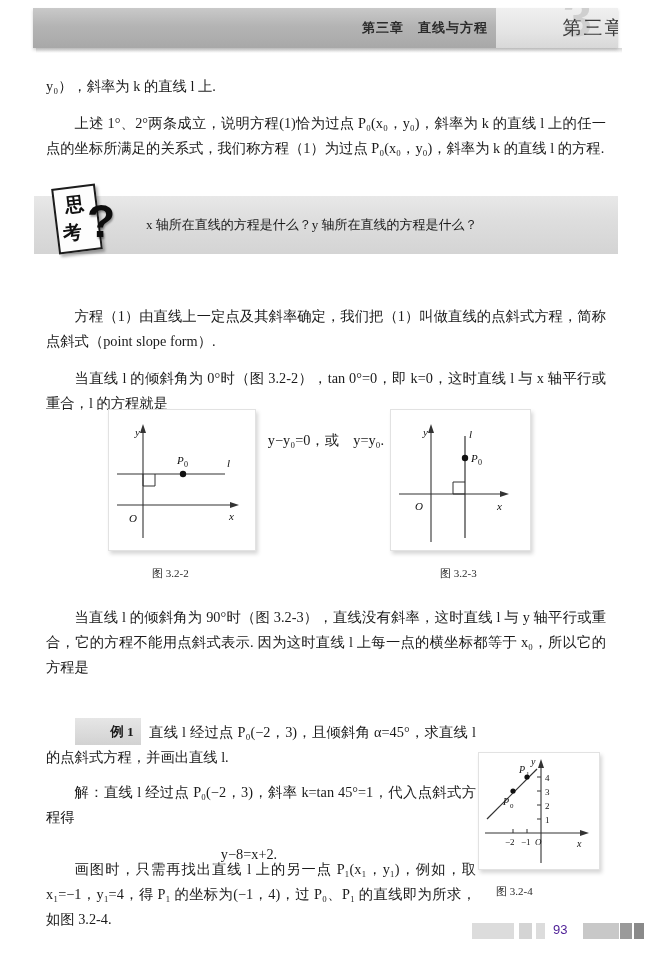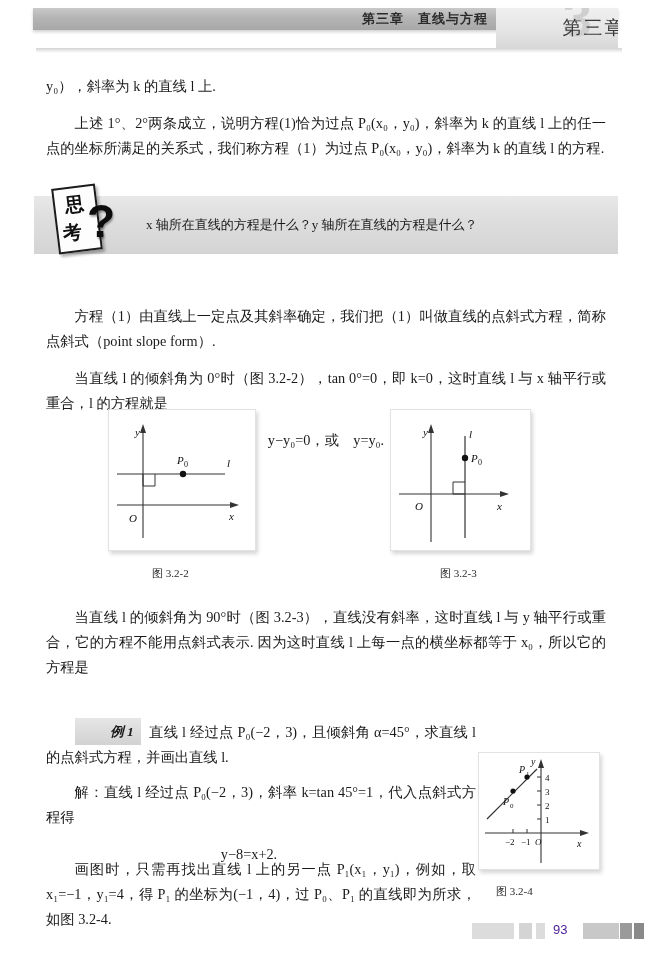--- a/index.html
+++ b/index.html
@@ -13,21 +13,21 @@
     position: relative;
     overflow: hidden;
   }
 
   
   .page-header {
     position: absolute;
     left: 33px;
     top: 8px;
     width: 585px;
-    height: 22px;
+    height: 40px;
     background: linear-gradient(180deg, #c9c9c9 0%, #b4b4b4 45%, #a8a8a8 100%);
     box-shadow: 0 2px 3px rgba(0,0,0,0.18);
   }
   .header-title {
     position: absolute;
     right: 130px;
     top: 50%;
     transform: translateY(-50%);
     font-size: 13px;
     font-weight: bold;
@@ -176,21 +176,20 @@
 
   
   .ex-label {
     display: inline-block;
     background: linear-gradient(180deg,#e6e6e6,#d2d2d2);
     padding: 1px 7px;
     font-weight: bold;
     font-size: 13.5px;
     margin-right: 8px;
     vertical-align: 1px;
-    font-style: italic;
   }
 
   .narrow { width: 430px; }
 
   
   .footer {
     position: absolute;
     left: 0;
     bottom: 18px;
     width: 650px;

